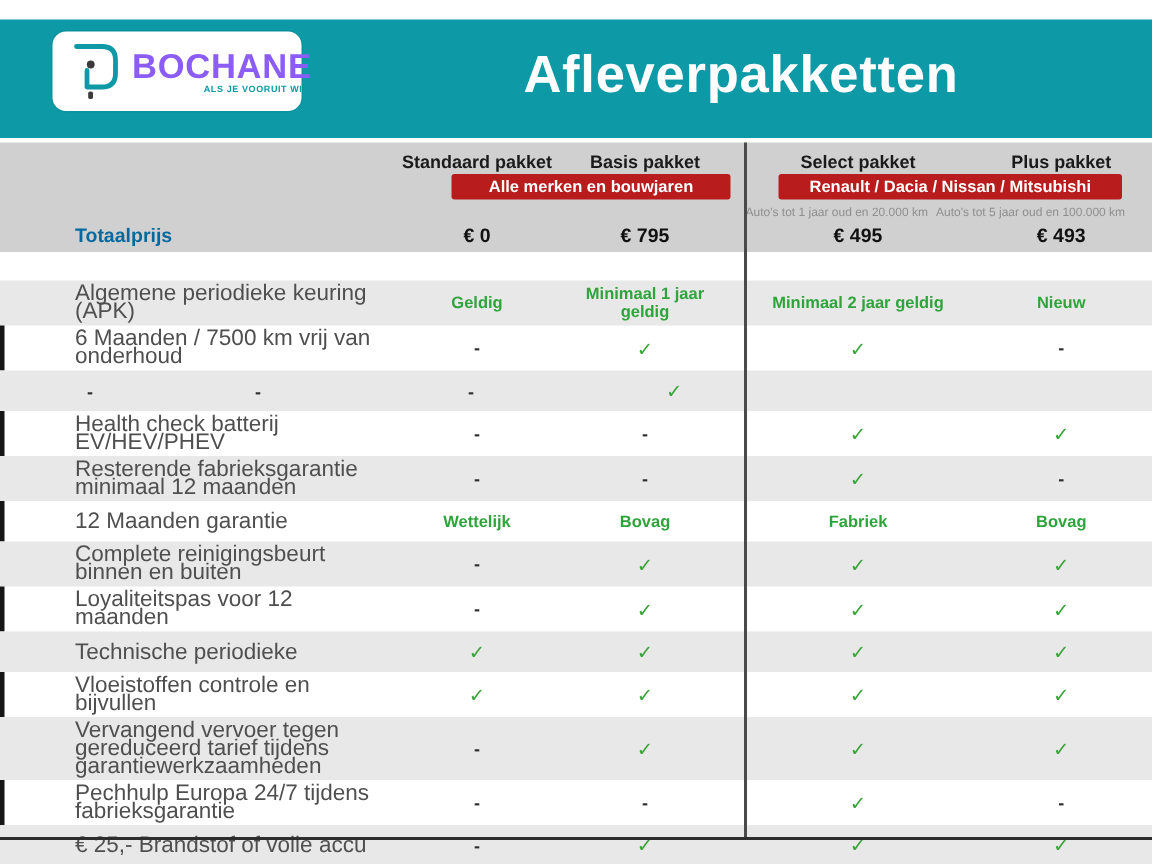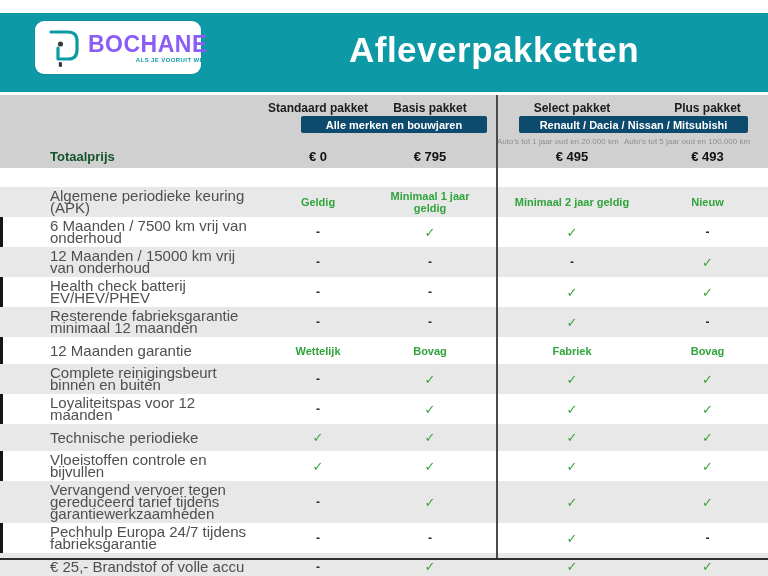--- a/index.html
+++ b/index.html
@@ -21,29 +21,29 @@
     position:absolute;left:230px;right:10px;top:17px;text-align:center;
     color:#ffffff;font-size:35px;font-weight:bold;letter-spacing:.5px;
   }
   
   .band{position:absolute;left:0;top:95px;width:768px;height:73px;background:#d1d0d0;}
   .band-titles{position:absolute;top:6px;left:0;right:12px;display:flex;}
   .col-title{font-size:12px;font-weight:bold;color:#1b1b1b;text-align:center;}
   .spacer-label{flex:0 0 258px;}
   .w0{flex:0 0 120px;} .w1{flex:0 0 104px;} .wgap{flex:0 0 15px;} .w2{flex:0 0 150px;} .w3{flex:0 0 121px;}
   .badge{
-    position:absolute;top:21px;height:17px;background:#0c4a6e;border-radius:2px;
+    position:absolute;top:21px;height:17px;background:#b91c1c;border-radius:2px;
     color:#ffffff;font-size:11px;font-weight:bold;display:flex;align-items:center;justify-content:center;
   }
   .badge-left{left:301px;width:186px;}
   .badge-right{left:519px;width:229px;}
   .note{position:absolute;top:42px;width:150px;text-align:left;font-size:8px;color:#8f8e8e;}
   .note-c{left:497px;} .note-d{left:624px;}
   .band-total{position:absolute;top:51px;left:0;right:0;display:flex;align-items:center;height:20px;}
-  .total-label{flex:0 0 258px;box-sizing:border-box;padding-left:50px;font-size:13px;font-weight:bold;color:#14532d;}
+  .total-label{flex:0 0 258px;box-sizing:border-box;padding-left:50px;font-size:13px;font-weight:bold;color:#0369a1;}
   .price{font-size:13px;font-weight:bold;color:#111;text-align:center;}
   
   .v-divider{position:absolute;left:496px;top:95px;width:2px;height:464px;background:#4a4a4a;}
   .bottom-rule{position:absolute;left:0;top:558px;width:768px;height:2px;background:#2d2d2d;}
   
   .rows{position:absolute;left:0;top:187px;width:768px;}
   .frow{position:relative;display:flex;align-items:center;min-height:27px;}
   .frow:nth-child(odd){background:#e9e8e8;}
   .frow:nth-child(even)::before{content:"";position:absolute;left:0;top:0;bottom:0;width:3px;background:#161616;}
   .flabel{flex:0 0 258px;box-sizing:border-box;padding:3px 6px 3px 50px;font-size:15px;color:#4f4f4f;line-height:12px;}
@@ -111,21 +111,20 @@
       </div>
       <div class="frow">
         <div class="flabel">6 Maanden / 7500 km vrij van onderhoud</div>
         <div class="fcell c0 dash">-</div>
         <div class="fcell c1 check">✓</div>
         <div class="fcell cgap"></div>
         <div class="fcell c2 check">✓</div>
         <div class="fcell c3 dash">-</div>
       </div>
       <div class="frow">
-        <div class="flabel">12 Maanden / 15000 km vrij van onderhoud</div>
         <div class="fcell c0 dash">-</div>
         <div class="fcell c1 dash">-</div>
         <div class="fcell cgap"></div>
         <div class="fcell c2 dash">-</div>
         <div class="fcell c3 check">✓</div>
       </div>
       <div class="frow">
         <div class="flabel">Health check batterij EV/HEV/PHEV</div>
         <div class="fcell c0 dash">-</div>
         <div class="fcell c1 dash">-</div>

